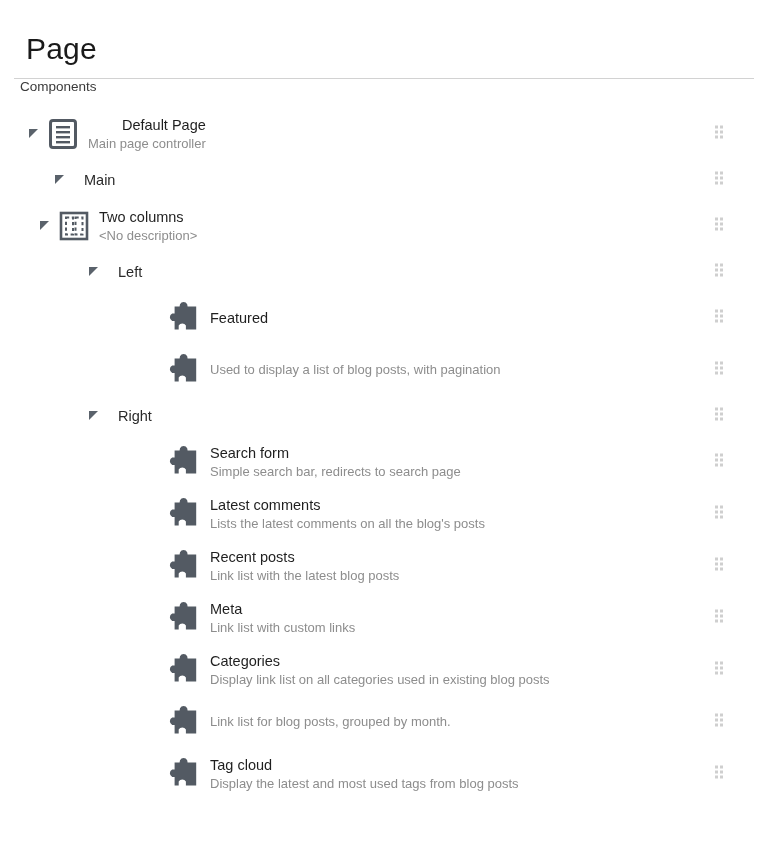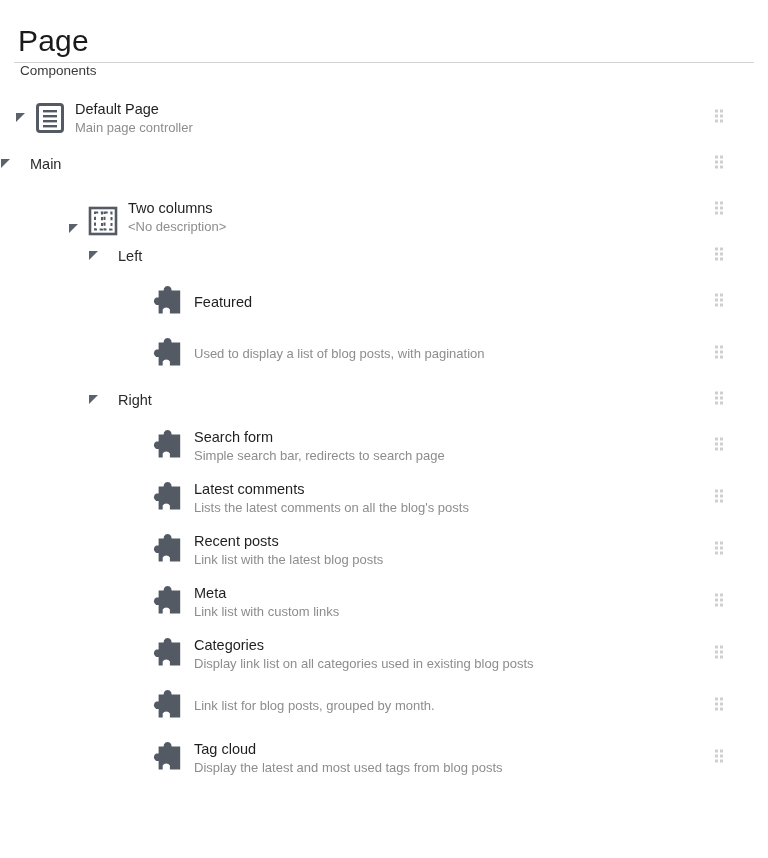--- a/index.html
+++ b/index.html
@@ -21,21 +21,21 @@
     padding: 0 14px;
     position: relative;
   }
   .page-title {
     font-size: 30px;
     font-weight: 400;
     color: #1a1a1a;
     letter-spacing: 0.2px;
     line-height: 34px;
     padding-top: 20px;
-    margin: 4px;
+    margin: 12px;
   }
   .header-rule {
     height: 1px;
     background: #d2d2d2;
     margin-top: 1px;
     width: 740px;
   }
 
   
   .section-label {
@@ -125,25 +125,25 @@
     cursor: grab;
   }
   .drag-handle span {
     background: #cfcfcf;
     display: block;
     width: 3px;
     height: 3px;
   }
 
   
-  .ind-0 { padding-left: 15px; }
-  .ind-1 { }
-  .ind-2 { padding-left: 68px; align-items: flex-end; }
+  .ind-0 { padding-left: 28px; text-align: right; }
+  .ind-1 { padding-left: 54px; }
+  .ind-2 { padding-left: 39px; }
   .ind-3 { padding-left: 88px; }
-  .ind-4 { padding-left: 136px; }
+  .ind-4 { padding-left: 136px; margin-left: 16px; }
 
   
   .icon-page {
     width: 30px; height: 30px;
     box-sizing: border-box;
   }
   .icon-cols {
     width: 30px; height: 30px;
     box-sizing: border-box;
   }

